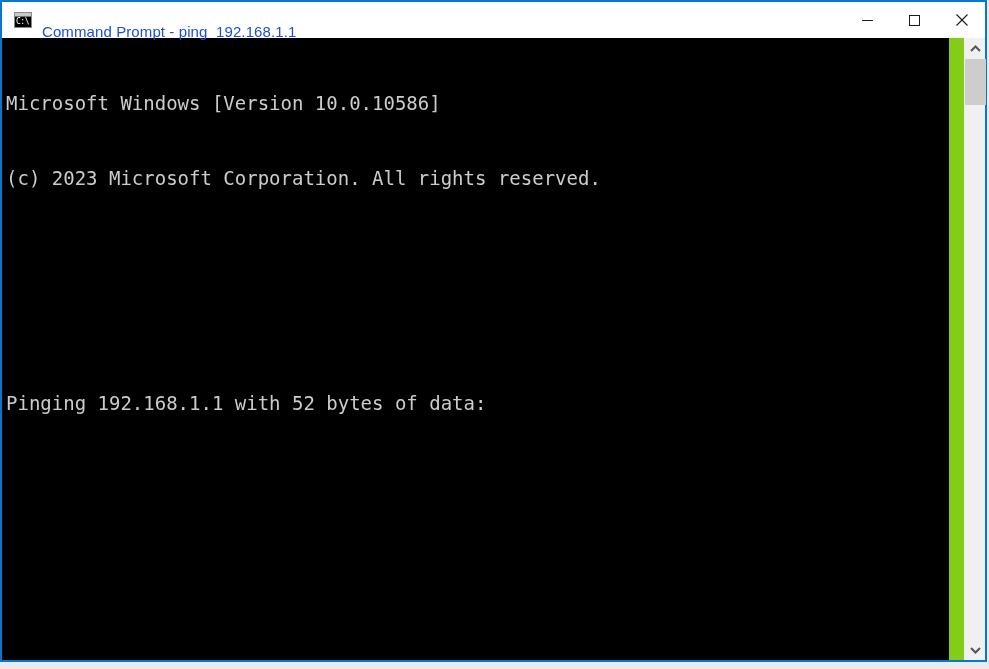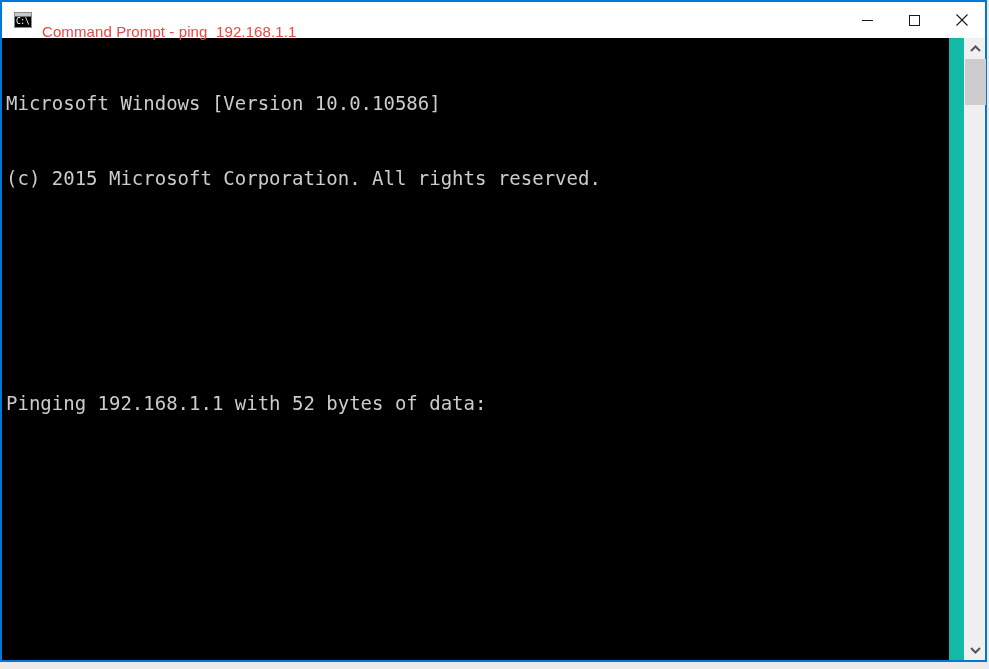--- a/index.html
+++ b/index.html
@@ -69,21 +69,21 @@
     color: #ffffff;
     font-family: "DejaVu Sans Mono", monospace;
     font-size: 8px;
     line-height: 10px;
     letter-spacing: -0.5px;
     white-space: nowrap;
     overflow: hidden;
   }
   #title-text {
     font-size: 15px;
-    color: #ef4444;
+    color: #1d4ed8;
     line-height: 18px;
     white-space: pre;
     letter-spacing: 0.1px;
     margin-top: 23px;
   }
 
   
   #caption-buttons {
     display: flex;
     align-items: stretch;
@@ -101,21 +101,21 @@
     cursor: default;
     padding: 0;
   }
   .caption-btn svg { display: block; }
 
   
   #console-area {
     flex: 1 1 auto;
     display: flex;
     min-height: 0;
-    background: #14b8a6;
+    background: #84cc16;
     gap: 15px;
   }
   #console-text {
     flex: 1 1 auto;
     background: #000000;
     color: #cccccc;
     font-family: "DejaVu Sans Mono", "Liberation Mono", monospace;
     font-size: 19px;
     line-height: 25px;
     padding: 3px 0 0 4px;
@@ -191,21 +191,21 @@
           <line x1="12.5" y1="1.5" x2="1.5" y2="12.5" stroke="#1b1b1b" stroke-width="1.1"></line>
         </svg>
       </button>
     </div>
   </div>
 
   <div id="console-area">
 
     <div id="console-text" style="background: rgb(0, 0, 0); color: rgb(204, 204, 204);">
       <div class="line">Microsoft Windows [Version 10.0.10586]</div>
-      <div class="line">(c) 2015 Microsoft Corporation. All rights reserved.</div>
+      <div class="line">(c) 2023 Microsoft Corporation. All rights reserved.</div>
       <div class="blank"></div>
       <div class="blank"></div>
       <div class="line">Pinging 192.168.1.1 with 52 bytes of data:</div>
     </div>
 
     <div id="vscrollbar">
       <div class="sb-arrow">
         <svg width="11" height="8" viewBox="0 0 11 8">
           <polyline points="1,6 5.5,1.5 10,6" fill="none" stroke="#555555" stroke-width="2"></polyline>
         </svg>

